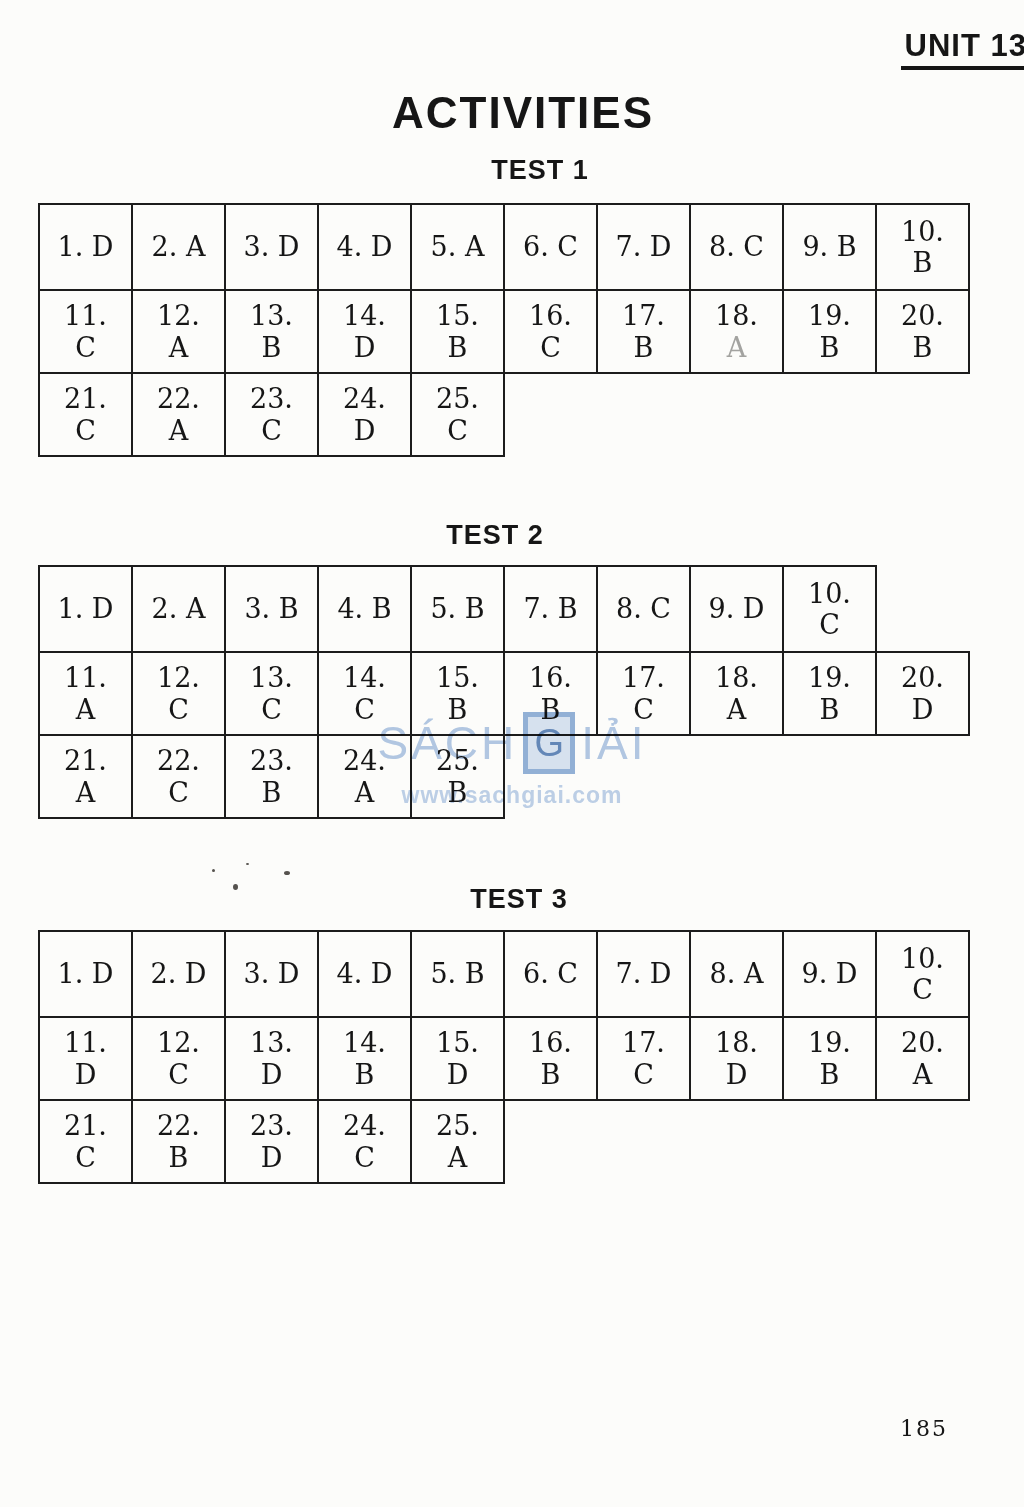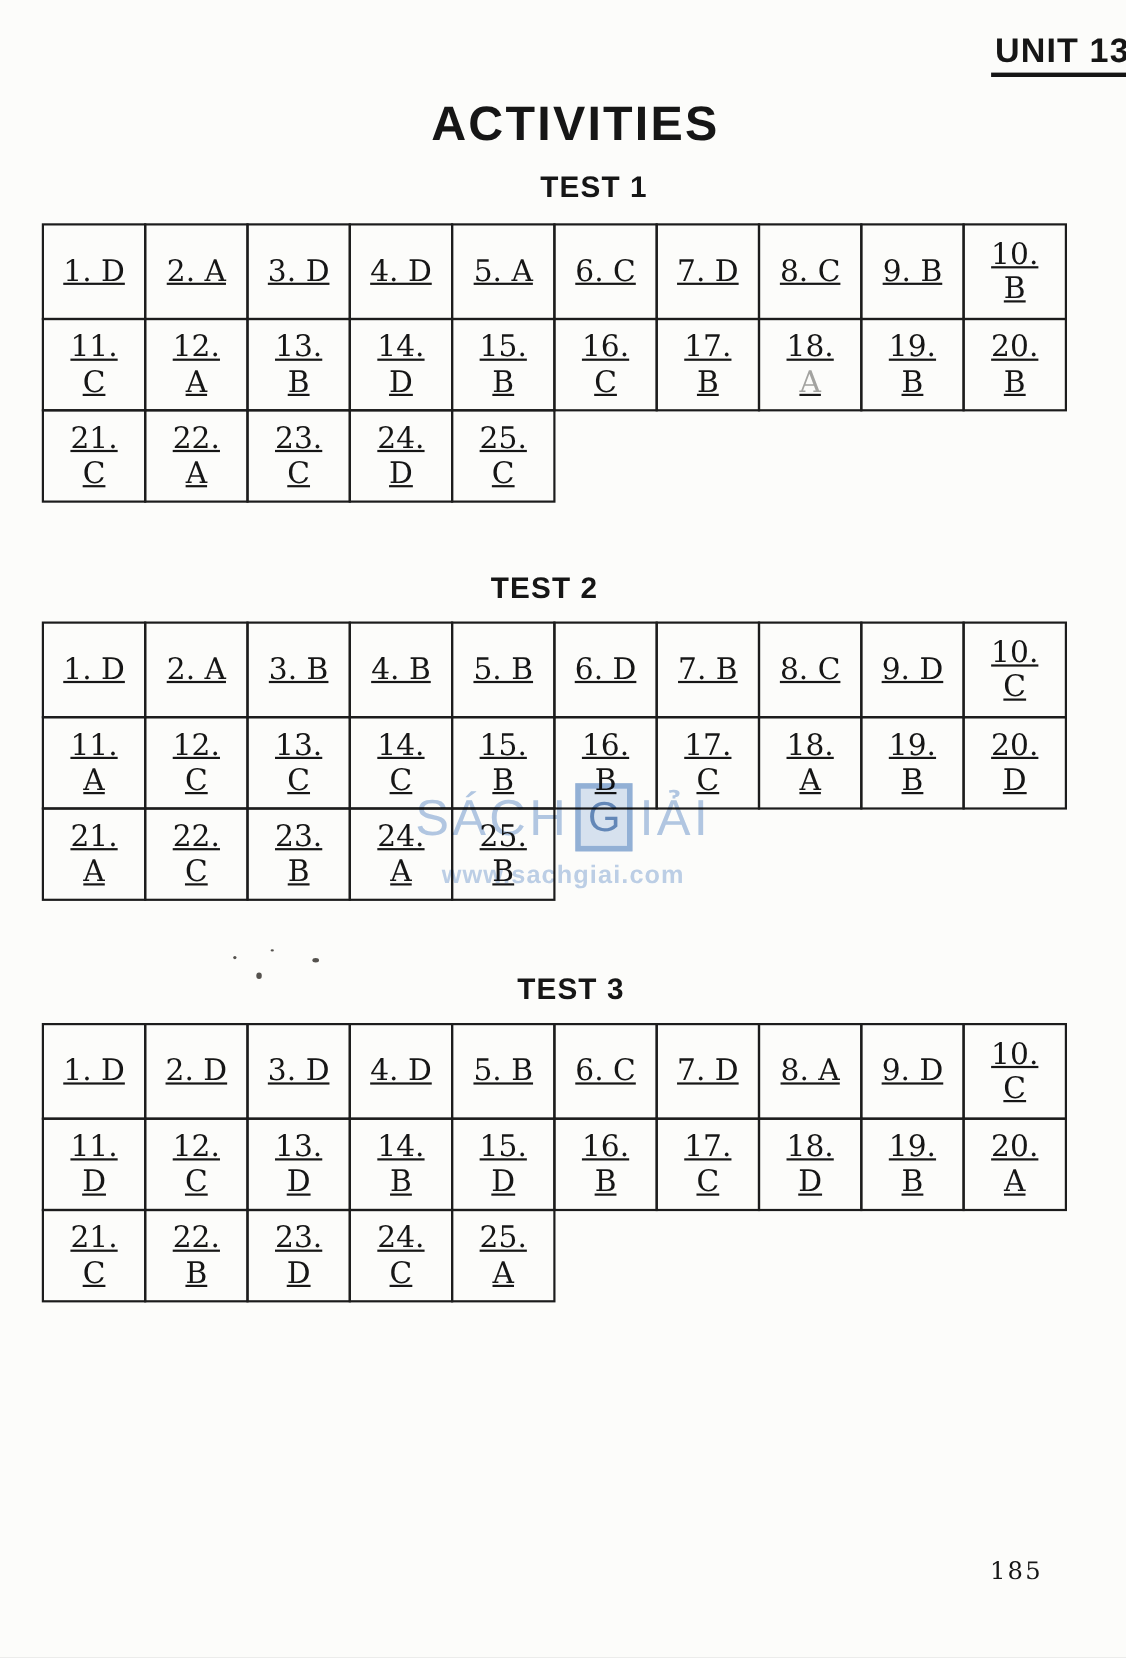--- a/index.html
+++ b/index.html
@@ -27,21 +27,21 @@
     font-size:27px; letter-spacing:1px;
   }
   #test1-label { top:155px;padding-left:45px; }
   #test2-label { top:520px; }
   #test3-label { top:884px;padding-left:24px; }
   
   .answer-table { position:absolute; left:38px; }
   #test1-table { top:203px; }
   #test2-table { top:565px; }
   #test3-table { top:930px; }
-  .answer-row { display:flex;text-decoration:underline; }
+  .answer-row { display:flex; }
   .answer-row + .answer-row { margin-top:-2px; }
   .answer-cell {
     box-sizing:border-box; width:95px; height:85px;
     border:2px solid #1c1c1c; background:transparent;
     display:flex; flex-direction:column; align-items:center; justify-content:center;
     font-size:27px; line-height:1.15; text-align:center;
   }
   .answer-row:first-child .answer-cell { height:88px; }
   .answer-cell + .answer-cell { margin-left:-2px; }
   .answer-cell.faded div:last-child { color:#a3a3a0; }
@@ -170,21 +170,20 @@
     </div>
 
   <div class="test-label" id="test2-label">TEST 2</div>
   <div class="answer-table" id="test2-table">
       <div class="answer-row">
         <div class="answer-cell">1. D</div>
         <div class="answer-cell">2. A</div>
         <div class="answer-cell">3. B</div>
         <div class="answer-cell">4. B</div>
         <div class="answer-cell">5. B</div>
-        <div class="answer-cell">6. D</div>
         <div class="answer-cell">7. B</div>
         <div class="answer-cell">8. C</div>
         <div class="answer-cell">9. D</div>
         <div class="answer-cell">
           <div>10.</div>
           <div>C</div>
         </div>
       </div>
       <div class="answer-row">
         <div class="answer-cell">

